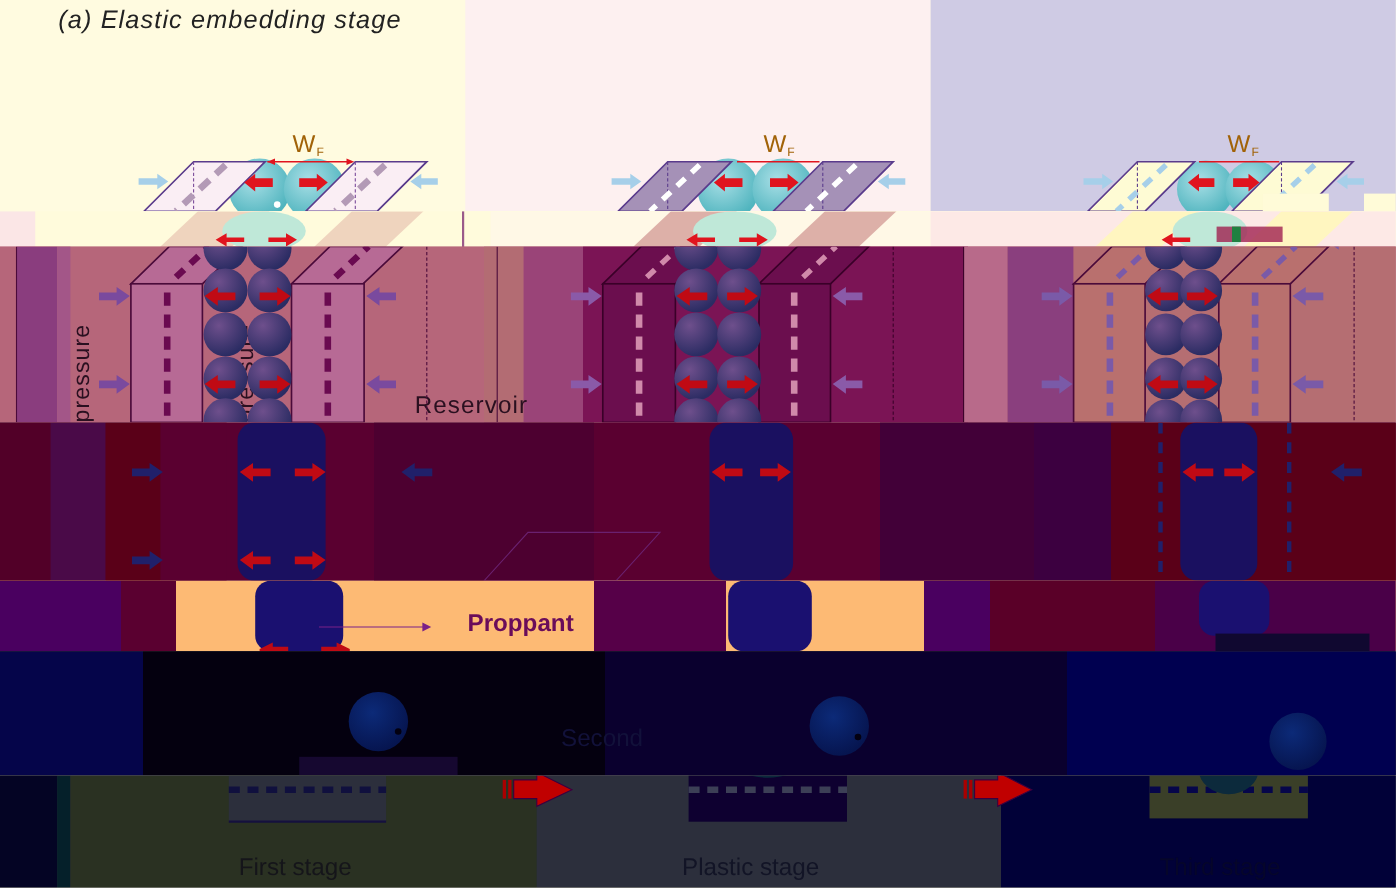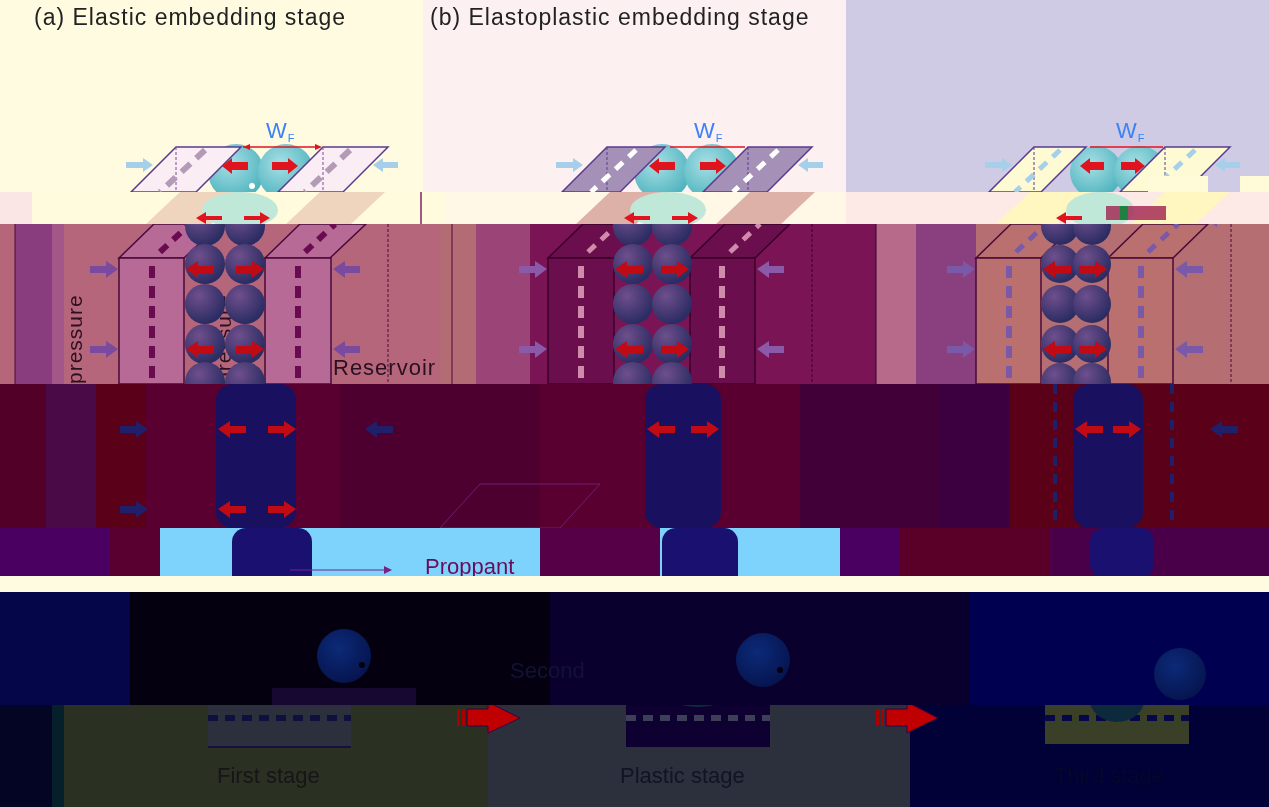--- a/index.html
+++ b/index.html
@@ -2,35 +2,34 @@
 <html><head>
 <meta charset="utf-8">
 <style>
   html,body{margin:0;padding:0;}
   body{width:1269px;height:807px;position:relative;overflow:hidden;background:#fffbe0;font-family:"Liberation Sans",sans-serif;}
   .band{position:absolute;left:0;width:1269px;overflow:hidden;}
   .col{position:absolute;top:0;height:100%;}
   .title{position:absolute;top:4px;font-size:23px;color:#222;letter-spacing:1px;white-space:nowrap;}
   svg{position:absolute;left:0;top:0;}
   .lbl{position:absolute;white-space:nowrap;}
-  .wf{position:absolute;font-size:22px;color:#3b82f6;}
+  .wf{position:absolute;font-size:22px;color:#a16207;}
   .wf sub{font-size:11px;vertical-align:-4px;margin-left:1px;}
   .vtext{position:absolute;transform:rotate(-90deg);transform-origin:left top;font-size:21px;letter-spacing:1px;white-space:nowrap;}
-  .stage{position:absolute;font-size:22px;white-space:nowrap;}
+  .stage{position:absolute;font-size:22px;white-space:nowrap;margin-top:12px;}
 </style>
 </head>
 <body>
 
 <div class="band" style="top:0;height:192px;">
   <div class="col" style="left:0;width:423px;background:#fffbe0;"></div>
   <div class="col" style="left:423px;width:423px;background:#fdf0f0;"></div>
   <div class="col" style="left:846px;width:423px;background:#cfcbe4;"></div>
 
-  <div class="title" style="left:34px;">(a)  Elastic embedding stage</div>
-  <div class="title" style="left:430px;">(b)  Elastoplastic embedding stage</div>
+  <div class="title" style="left:53px;font-style:italic;">(a)  Elastic embedding stage</div>
 
   <div class="wf" style="left:266px;top:118px;"><span>W</span><sub>F</sub></div>
   <div class="wf" style="left:694px;top:118px;"><span>W</span><sub>F</sub></div>
   <div class="wf" style="left:1116px;top:118px;"><span>W</span><sub>F</sub></div>
 
   <svg width="1269" height="192">
     <defs>
       <radialGradient id="pg" cx="40%" cy="35%" r="65%">
         <stop offset="0" stop-color="#a9dfe6"></stop>
           <stop offset="1" stop-color="#4fb4be"></stop>
@@ -122,21 +121,21 @@
   <div class="col" style="left:52px;width:12px;background:#a35688;"></div>
   <div class="col" style="left:440px;width:36px;background:#b36c73;"></div>
   <div class="col" style="left:476px;width:400px;background:#9a4478;"></div>
   <div class="col" style="left:530px;width:350px;background:#7b1455;"></div>
   <div class="col" style="left:876px;width:40px;background:#b86a8a;"></div>
   <div class="col" style="left:916px;width:60px;background:#8a3f7e;"></div>
   <div class="col" style="left:976px;width:293px;background:#b56e72;"></div>
 
   <div class="vtext" style="left:63px;top:160px;color:#2a1020;">pressure</div>
   <div class="vtext" style="left:212px;top:160px;color:#2a1020;">pressure</div>
-  <div class="lbl" style="left:333px;top:131px;font-size:22px;color:#2a1020;letter-spacing:1px;">Reservoir</div>
+  <div class="lbl" style="left:333px;top:131px;font-size:22px;color:#2a1020;letter-spacing:1px;padding-left:44px;">Reservoir</div>
 
   <svg width="1269" height="160">
     <defs>
       <radialGradient id="dg" cx="35%" cy="30%" r="70%">
         <stop offset="0" stop-color="#6e4f8c"></stop>
           <stop offset="1" stop-color="#2b2c63"></stop>
       </radialGradient>
     </defs>
 
     <g>
@@ -272,21 +271,21 @@
       <polygon points="148,125 136,117 136,122 120,122 120,129 136,129 136,134"></polygon>
       <polygon points="365,45 377,37 377,42 393,42 393,49 377,49 377,54"></polygon>
       <polygon points="1210,45 1222,37 1222,42 1238,42 1238,49 1222,49 1222,54"></polygon>
     </g>
     <line x1="1055" y1="0" x2="1055" y2="144" stroke="#20206a" stroke-width="4" stroke-dasharray="10,8"></line>
     <line x1="1172" y1="0" x2="1172" y2="144" stroke="#20206a" stroke-width="4" stroke-dasharray="10,8"></line>
     <polygon points="440,144 480,100 600,100 560,144" fill="none" stroke="#6a2070" stroke-width="1"></polygon>
   </svg>
 </div>
 
-<div class="band" style="top:528px;height:48px;background:#7dd3fc;">
+<div class="band" style="top:528px;height:64px;background:#fdba74;font-weight:bold;">
   <div class="col" style="left:0;width:110px;background:#4a0060;"></div>
   <div class="col" style="left:110px;width:50px;background:#5a0030;"></div>
   <div class="col" style="left:540px;width:120px;background:#560048;"></div>
   <div class="col" style="left:840px;width:60px;background:#4a0060;"></div>
   <div class="col" style="left:900px;width:150px;background:#5a0028;"></div>
   <div class="col" style="left:1050px;width:219px;background:#4a0048;"></div>
   <div class="lbl" style="left:425px;top:26px;font-size:22px;color:#6a0c5a;">Proppant</div>
   <svg width="1269" height="64">
     <g fill="#1a1070">
       <rect x="232" y="0" width="80" height="64" rx="14"></rect>

